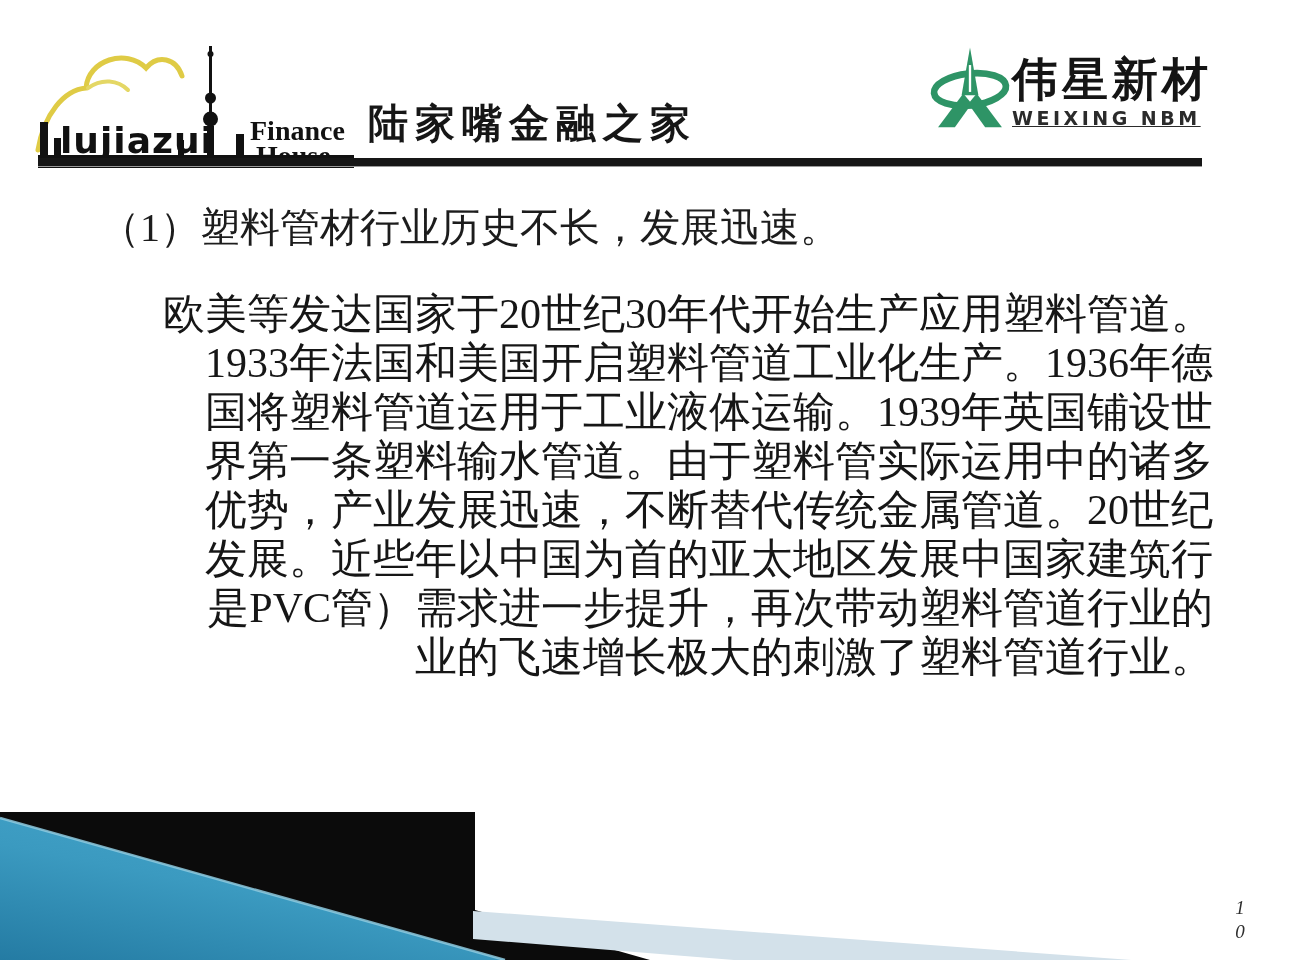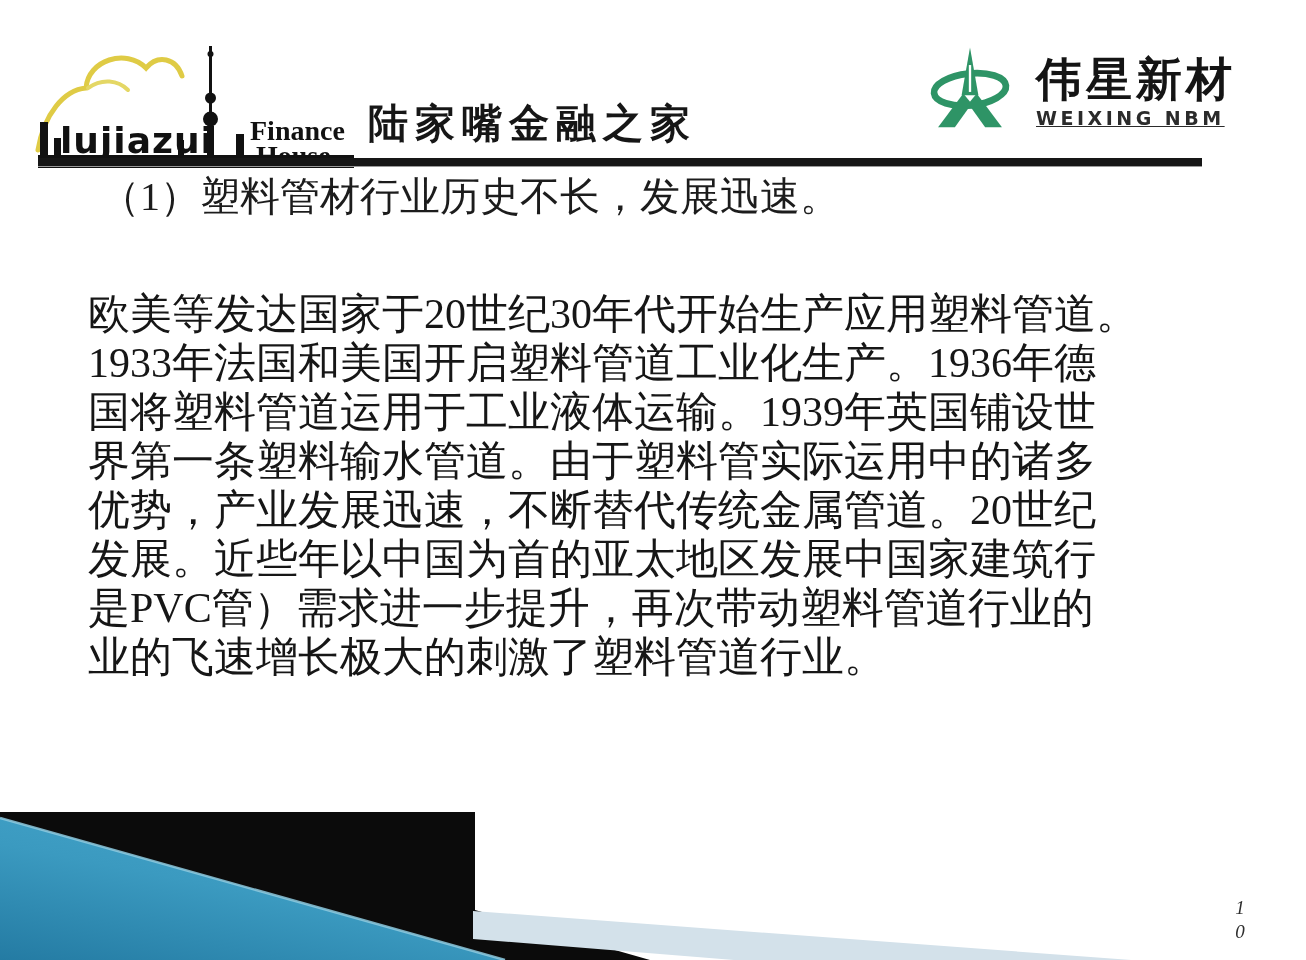--- a/index.html
+++ b/index.html
@@ -13,41 +13,41 @@
   
   .logo-left { position:absolute; left:30px; top:22px; width:335px; height:152px; }
   .slide-title {
     position:absolute; left:368px; top:96px;
     font-family:"DejaVu Sans","Liberation Sans",sans-serif;
     font-size:40px; font-weight:700; letter-spacing:7px; color:#161616;
     white-space:nowrap;
   }
   .logo-right { position:absolute; left:928px; top:42px; display:flex; align-items:flex-start; }
   .logo-right .mark { width:84px; height:94px; }
-  .logo-right .words { margin-left:24px; padding-top:12px; }
+  .logo-right .words { margin-left:0; padding-top:12px; }
   .brand-cn {
     font-family:"DejaVu Sans","Liberation Sans",sans-serif;
     font-size:46px; font-weight:900; letter-spacing:4px; color:#141414;
     line-height:50px; white-space:nowrap;
   }
   .brand-en {
     font-family:"DejaVu Sans","Liberation Sans",sans-serif;
     font-size:19px; font-weight:800; letter-spacing:3.5px; color:#2b2b2b;
     margin-top:3px; white-space:nowrap;text-decoration:underline;
   }
   .header-rule {
     position:absolute; left:38px; top:158px; width:1164px; height:9px;
     background:#161616; border-bottom:1px solid #9a9a9a;
   }
   
   .heading {
-    position:absolute; left:100px; top:169px;
+    position:absolute; left:100px; top:200px;
     font-size:40px; font-weight:500; color:#1c1c1c; white-space:nowrap;
   }
-  .body-text { position:absolute; left:88px; top:290px; width:1125px; }
+  .body-text { position:absolute; left:88px; top:290px; width:1125px;text-align:right; }
   .body-text .line {
     font-size:42px; line-height:49px; color:#161616; white-space:nowrap;
   }
   
   .bottom-art { position:absolute; left:0; top:810px; width:1306px; height:150px; }
   .watermark { position:absolute; left:866px; top:858px; display:flex; align-items:flex-start; }
   .watermark .wm-icon { width:56px; height:60px; margin-top:8px; }
   .wm-text {
     font-size:41px; color:#c6c6c6; letter-spacing:2px; white-space:nowrap;
     margin-left:8px;

